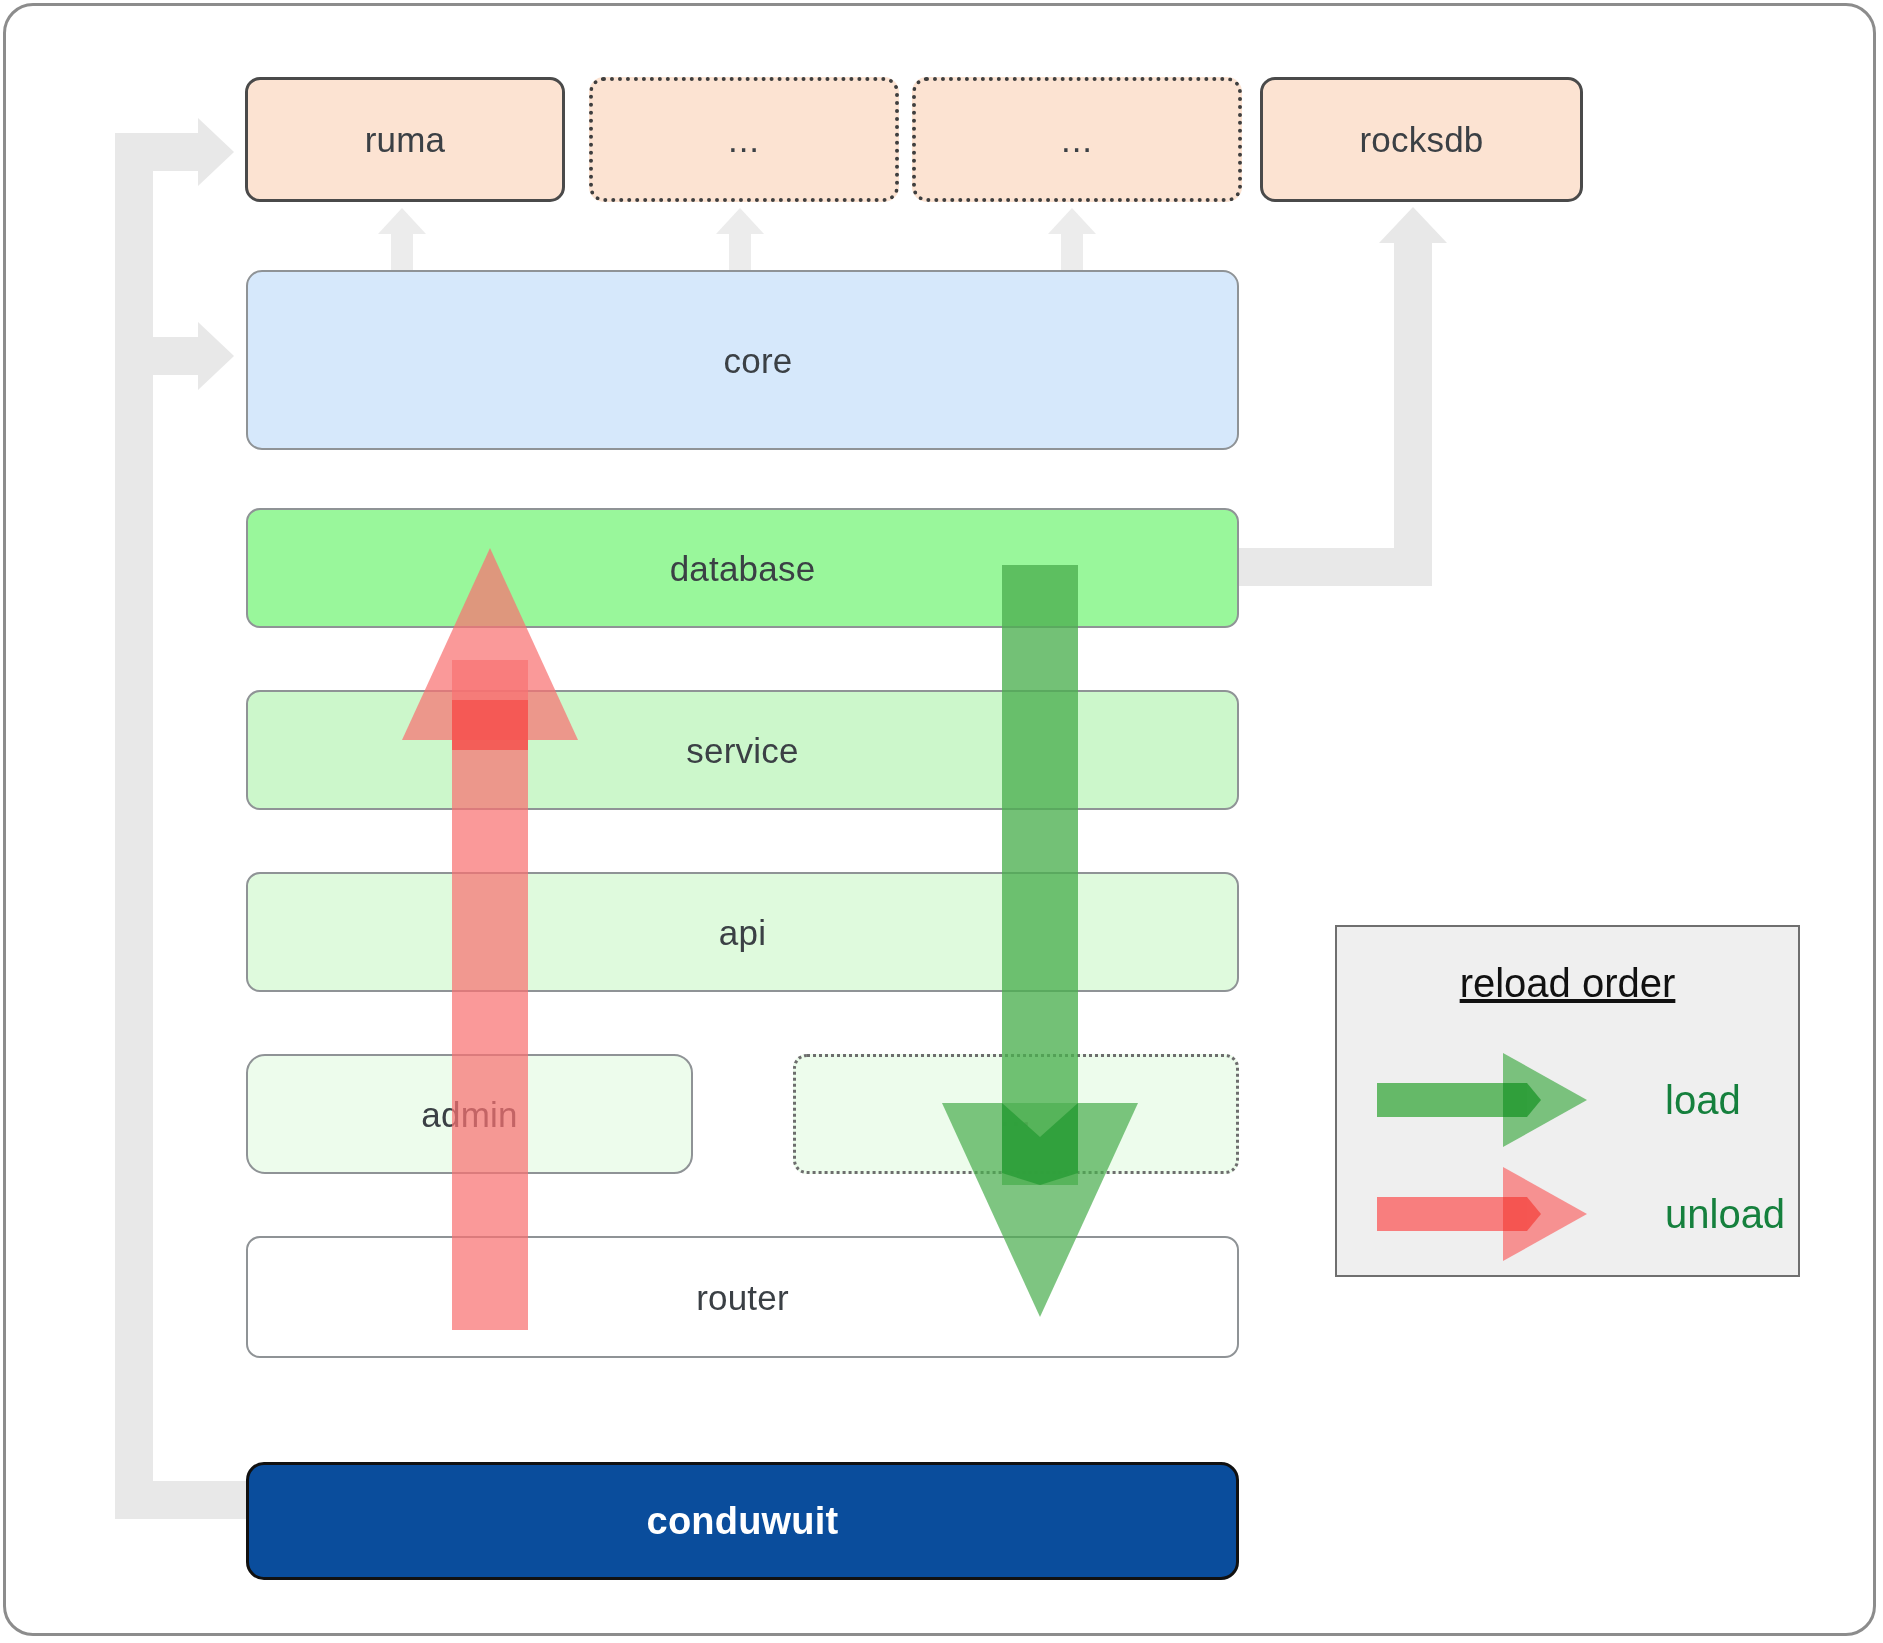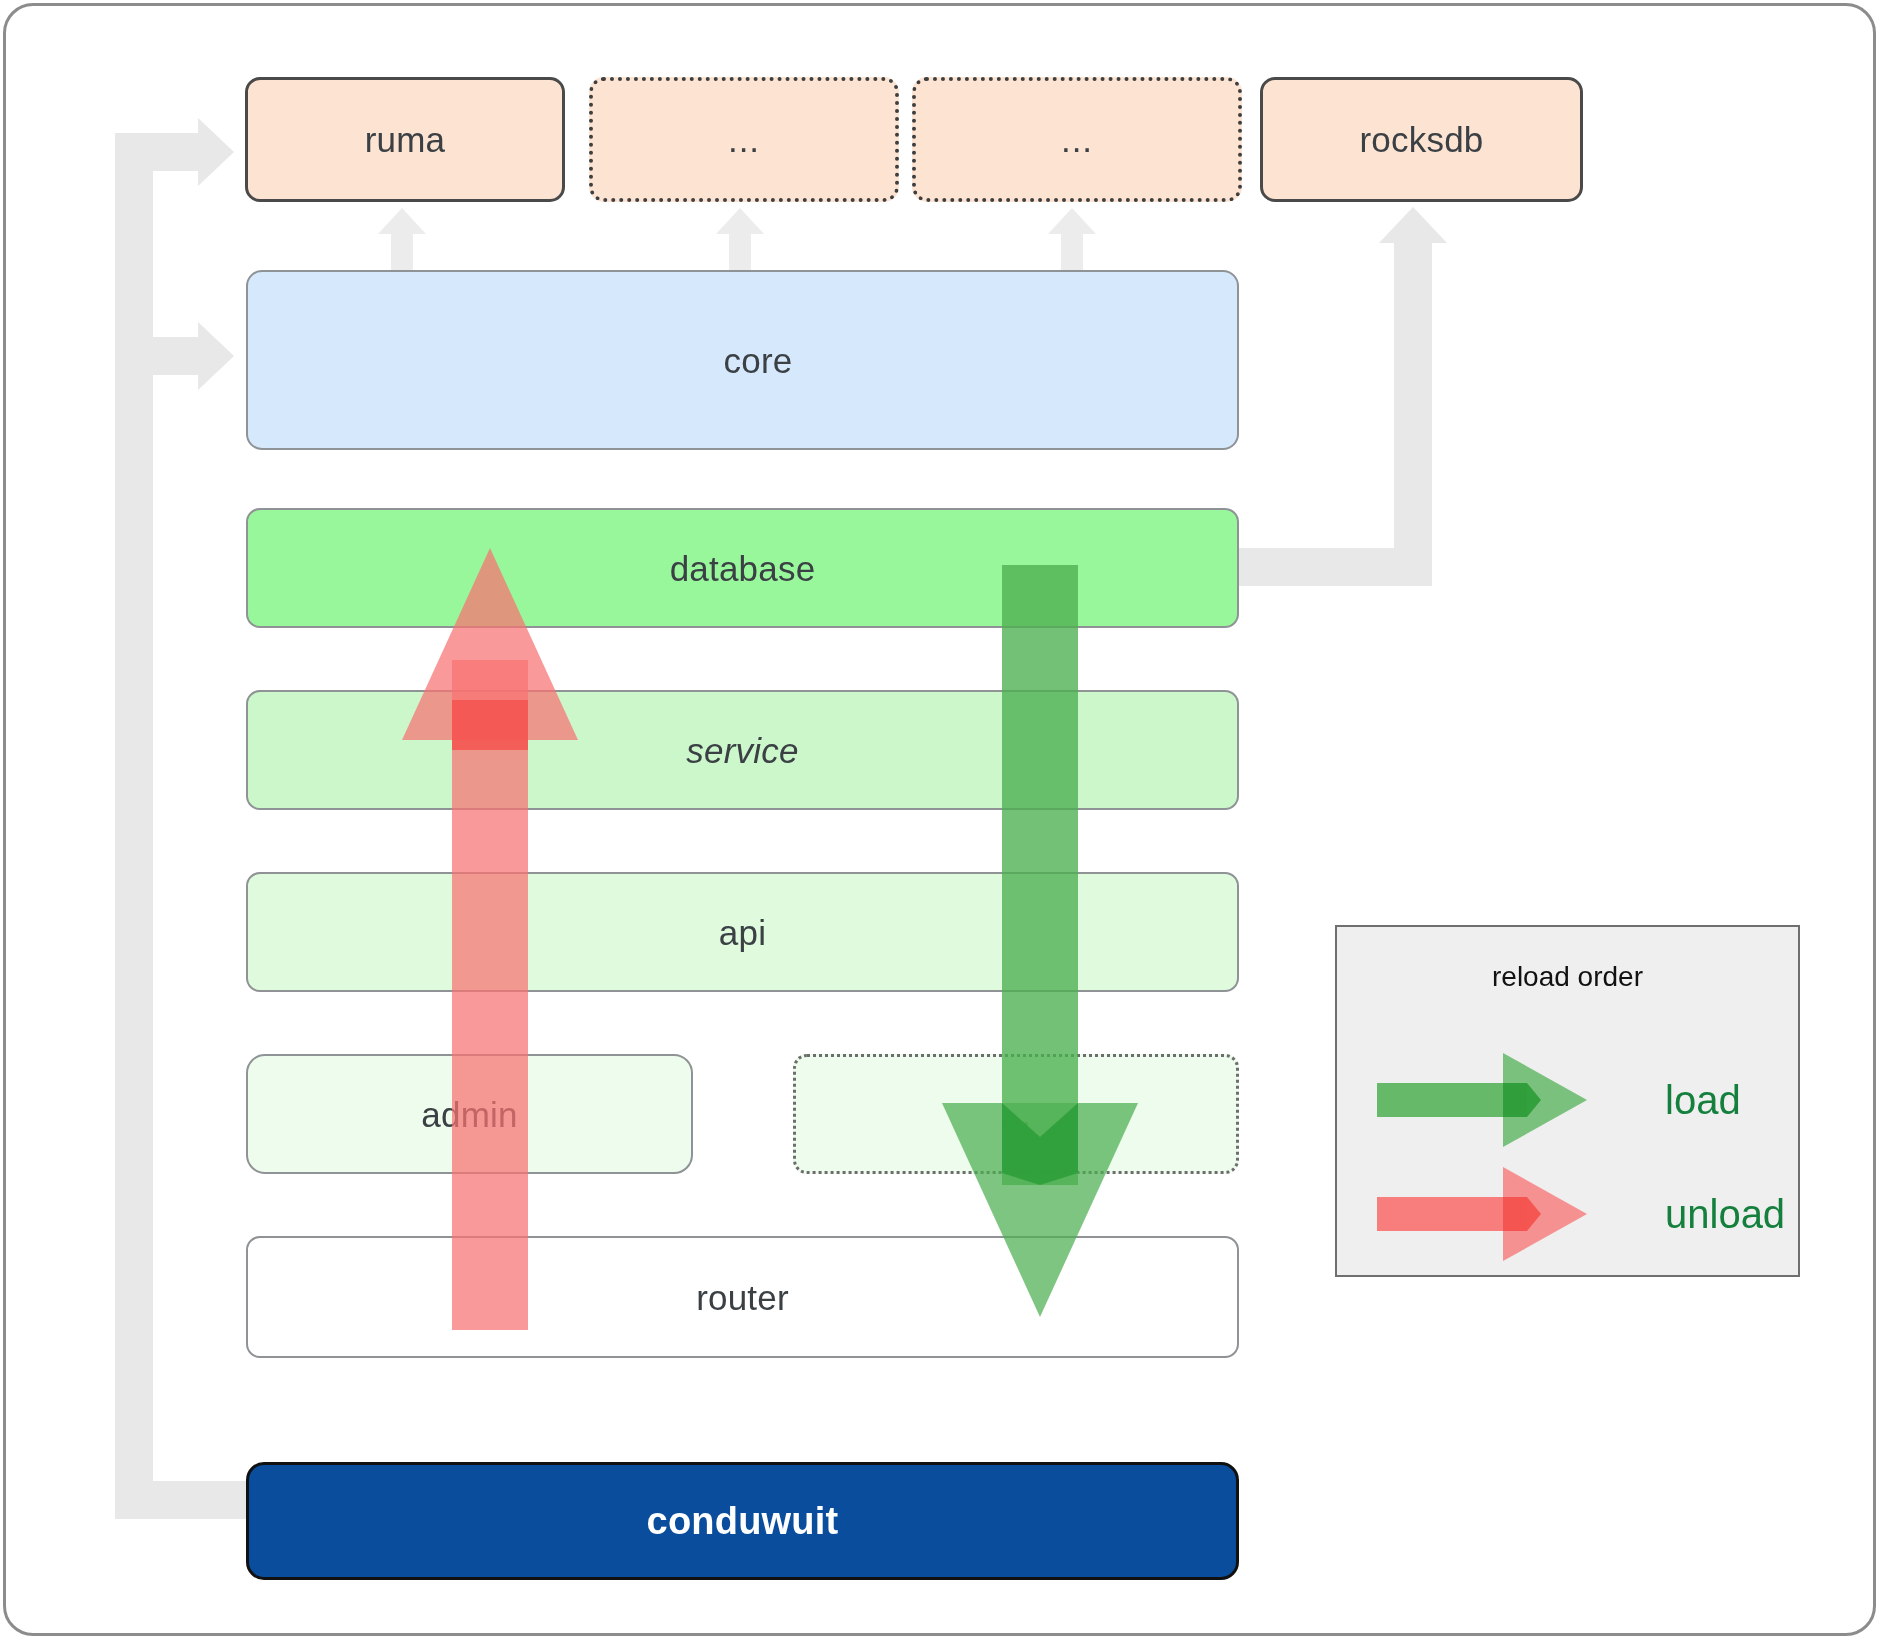--- a/index.html
+++ b/index.html
@@ -56,21 +56,21 @@
     border-width: 4px;
     border-color: #3f3f3f;
   }
 
   .node.core {
     background: #d6e8fb;
     border: 2px solid #8f9396;
     border-radius: 16px;
   }
   .node.lvl-database { background: #99f79b; border: 2px solid #8f9396; }
-  .node.lvl-service  { background: #ccf7cb; border: 2px solid #8f9396; font-style: italic; }
+  .node.lvl-service  { background: #ccf7cb; border: 2px solid #8f9396; }
   .node.lvl-api      { background: #dffadd; border: 2px solid #8f9396; }
   .node.lvl-admin    { background: #edfcec; border: 2px solid #8f9396; }
   .node.lvl-dots     { background: #edfcec; border: 3px dotted #6d6d6d; }
   .node.lvl-router   { background: #ffffff; border: 2px solid #8f9396; }
 
   .node.root {
     background: #0a4d9c;
     border: 3px solid #111111;
     border-radius: 18px;
     color: #ffffff;
@@ -139,22 +139,23 @@
     box-sizing: border-box;
     background: #efefef;
     border: 2px solid #6f6f6f;
     z-index: 5;
   }
   #legend .title {
     position: absolute;
     top: 34px;
     left: 0; right: 0;
     text-align: center;
-    font-size: 28px;
+    font-size: 40px;
     color: #111111;
+    text-decoration: underline;
   }
   .legend-row {
     position: absolute;
     left: 40px;
     height: 110px;
     display: flex;
     align-items: center;
   }
   .legend-row .swatch { position: relative; width: 230px; height: 110px; }
   .legend-row .swatch svg { display: block; }

